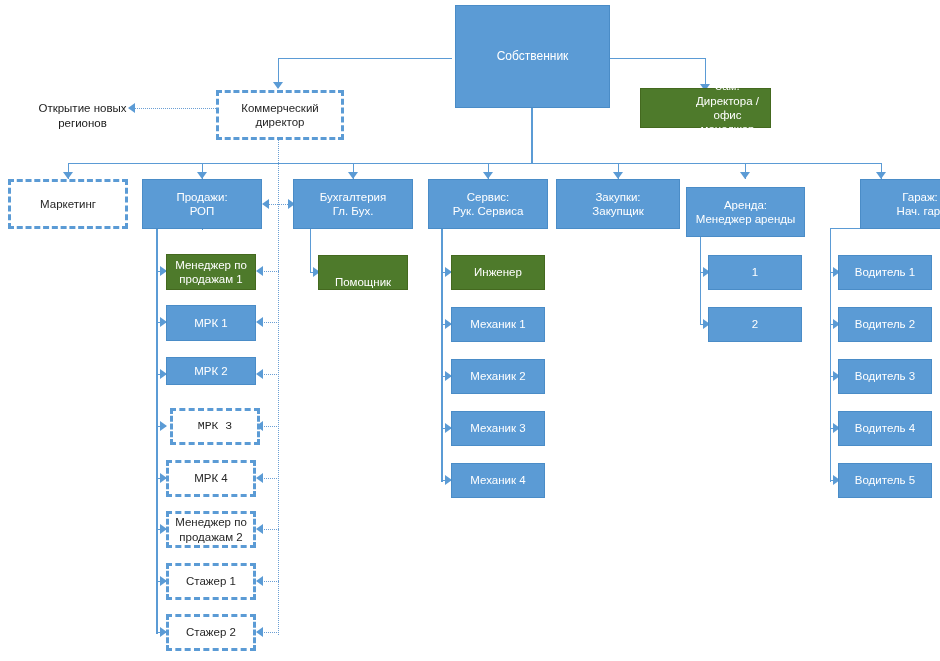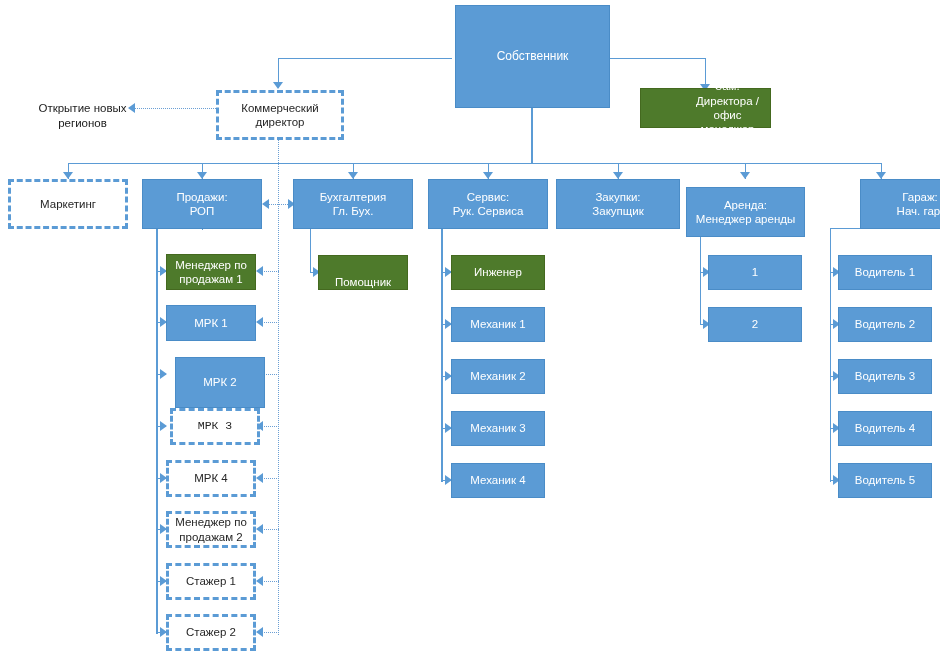--- a/index.html
+++ b/index.html
@@ -272,21 +272,21 @@
 Нач. гар.</span>
   </div>
 
   <div class="node green" style="left:166px; top:254px; width:90px; height:36px;">
     <span class="lbl">Менеджер по
 продажам 1</span>
   </div>
   <div class="node blue" style="left:166px; top:305px; width:90px; height:36px;">
     <span class="lbl">МРК 1</span>
   </div>
-  <div class="node blue" style="left:175px; top:357px; width:90px; height:51px;">
+  <div class="node blue" style="left:166px; top:357px; width:90px; height:28px;">
     <span class="lbl">МРК 2</span>
   </div>
   <div class="node dashed" style="left:170px; top:408px; width:90px; height:37px;font-family:Liberation Mono, monospace;">
     <span class="lbl">МРК 3</span>
   </div>
   <div class="node dashed" style="left:166px; top:460px; width:90px; height:37px;">
     <span class="lbl">МРК 4</span>
   </div>
   <div class="node dashed" style="left:166px; top:511px; width:90px; height:37px;">
     <span class="lbl">Менеджер по

